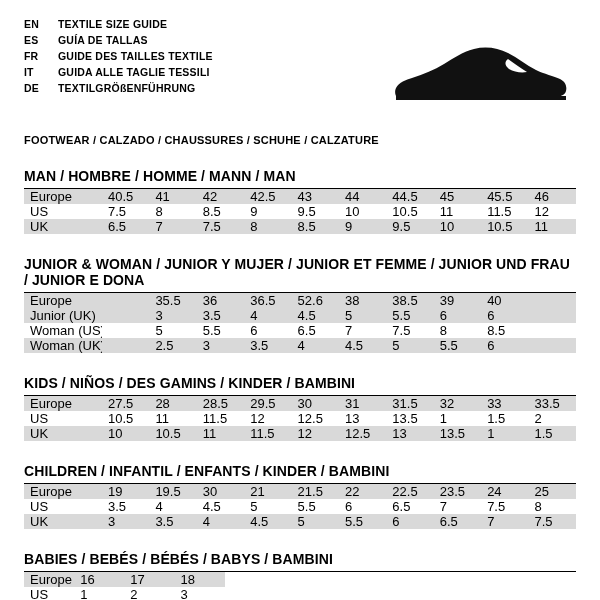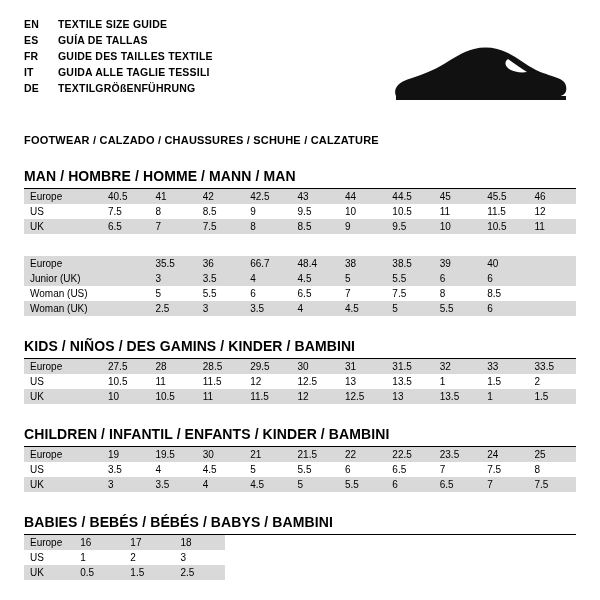--- a/index.html
+++ b/index.html
@@ -64,21 +64,21 @@
     font-size: 14px;
     font-weight: bold;
     letter-spacing: .1px;
     border-bottom: 1px solid #000000;
     padding-bottom: 4px;
     margin-bottom: 0;
   }
   table.sizes {
     border-collapse: collapse;
     width: 100%;
-    font-size: 10px;
+    font-size: 13px;
     table-layout: fixed;
   }
   table.sizes td {
     height: 15px;
     line-height: 15px;
     padding: 0 0 0 6px;
     white-space: nowrap;
     overflow: hidden;
   }
   table.sizes tr.shaded td {
@@ -177,29 +177,30 @@
           <td>9.5</td>
           <td>10</td>
           <td>10.5</td>
           <td>11</td>
         </tr>
       </tbody>
     </table>
   </div>
 
   <div class="block">
+    <div class="block-title">JUNIOR &amp; WOMAN / JUNIOR Y MUJER / JUNIOR ET FEMME / JUNIOR UND FRAU / JUNIOR E DONA</div>
     <table class="sizes">
       <tbody>
         <tr class="shaded">
           <td class="rowlabel">Europe</td>
           <td></td>
           <td>35.5</td>
           <td>36</td>
-          <td>66.7</td>
-          <td>48.4</td>
+          <td>36.5</td>
+          <td>52.6</td>
           <td>38</td>
           <td>38.5</td>
           <td>39</td>
           <td>40</td>
           <td></td>
         </tr>
         <tr class="shaded">
           <td class="rowlabel">Junior (UK)</td>
           <td></td>
           <td>3</td>

